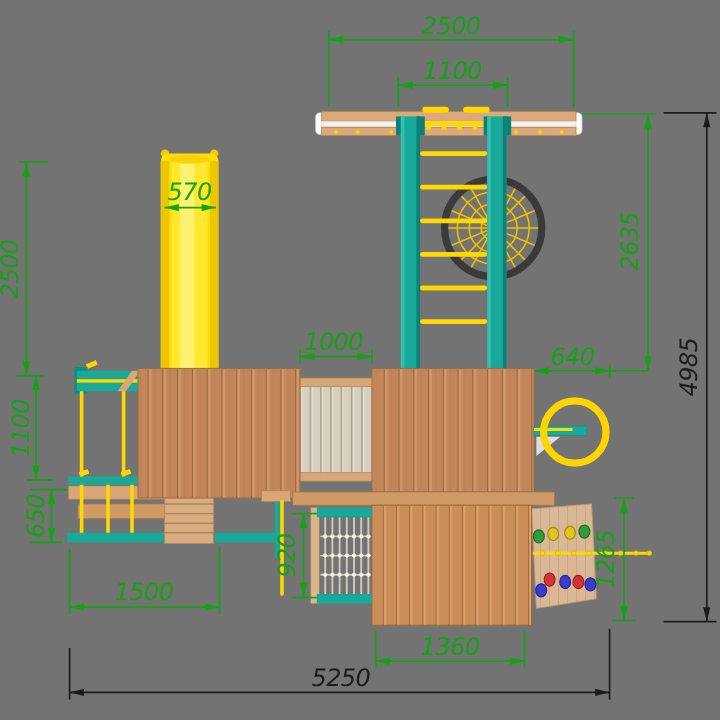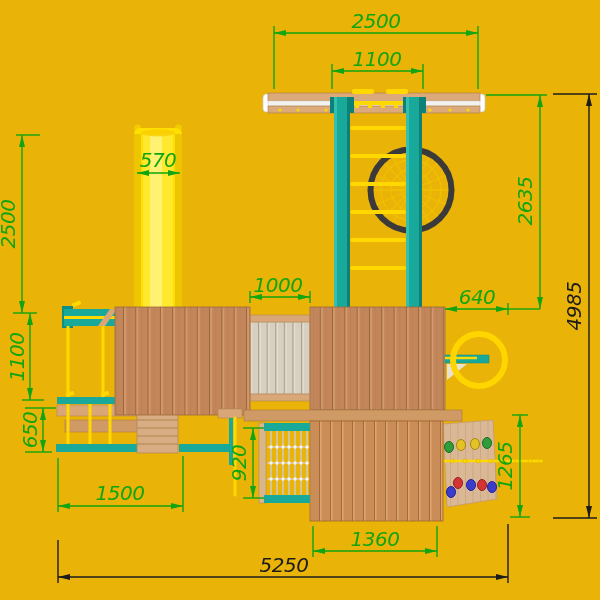--- a/index.html
+++ b/index.html
@@ -1,16 +1,16 @@
 <!DOCTYPE html>
 <html><head>
 <meta charset="utf-8">
 <style>
   html,body{margin:0;padding:0;background:#ffffff;}
-  .canvas{position:relative;width:600px;height:600px;background:#eab308;overflow:hidden;}
+  .canvas{position:relative;width:600px;height:600px;background:#737373;overflow:hidden;}
   svg{display:block}
   .dimg line{stroke:#11a511;stroke-width:1.4;}
   .dimb line{stroke:#1c1c1c;stroke-width:1.4;}
   .tg{fill:#11a511;font:italic 20px "DejaVu Sans",sans-serif;text-anchor:middle;letter-spacing:-0.5px;}
   .tb{fill:#1c1c1c;font:italic 20px "DejaVu Sans",sans-serif;text-anchor:middle;letter-spacing:-0.5px;}
 </style>
 </head>
 <body>
 
 <div class="canvas">

